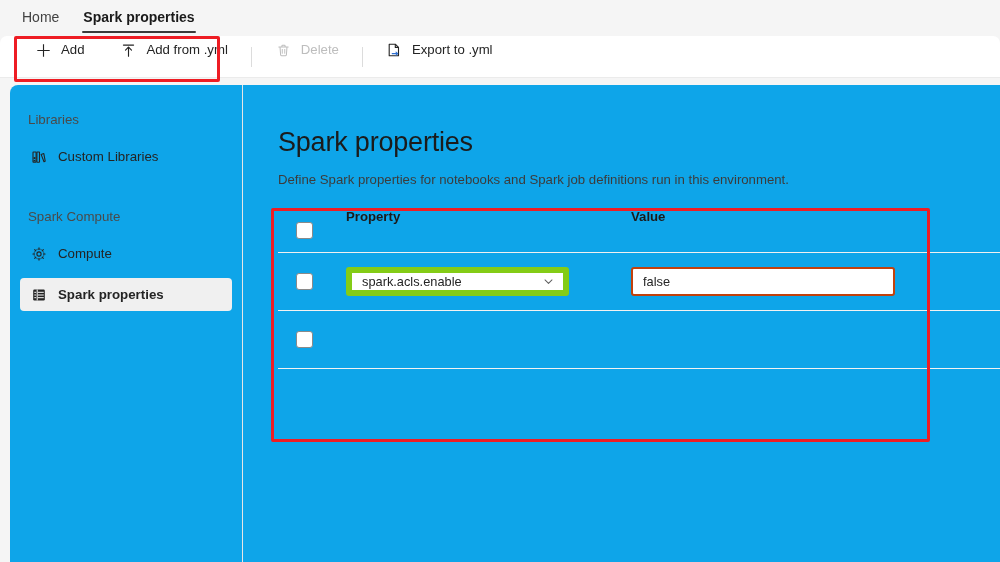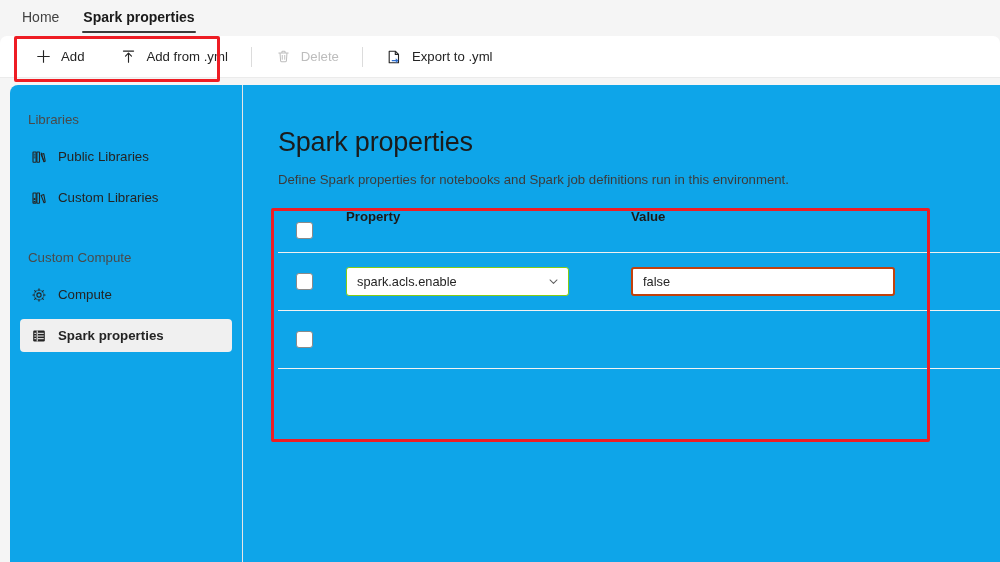--- a/index.html
+++ b/index.html
@@ -60,21 +60,21 @@
     border-top-left-radius: 7px;
     border-top-right-radius: 7px;
     display: flex;
     align-items: center;
     padding-left: 24px;
     box-sizing: border-box;
     border-bottom: 1px solid #ebebeb;
   }
   .cmd-btn {
     display: flex;
-    align-items: center;
+    align-items: flex-start;
     gap: 9px;
     height: 30px;
     padding: 0 11px;
     font-size: 13.2px;
     color: #242424;
     background: transparent;
     border: none;
     border-radius: 4px;
     cursor: pointer;
     white-space: nowrap;
@@ -215,21 +215,21 @@
     border: 1px solid #8a8a8a;
     border-radius: 3px;
     background: #fff;
     box-sizing: border-box;
     cursor: pointer;
   }
   .dropdown {
     position: relative;
     width: 223px;
     height: 29px;
-    border: 1px solid #84cc16;
+    border: 6px solid #84cc16;
     border-radius: 3px;
     background: #fff;
     box-sizing: border-box;
     display: flex;
     align-items: center;
     padding: 0 28px 0 10px;
     font-size: 12.8px;
     color: #242424;
     cursor: pointer;
     white-space: nowrap;
@@ -337,47 +337,35 @@
     <span>Export to .yml</span>
   </button>
 </div>
 
 <div class="panel">
 
   <div class="sidebar">
 
     <div class="side-group-label">Libraries</div>
 
-    <div class="side-item">
-      <span class="side-icon">
-        <svg width="16" height="16" viewBox="0 0 16 16" aria-hidden="true">
-          <rect x="2" y="3" width="3.1" height="10.2" rx="0.4" stroke="#242424" stroke-width="1.1" fill="none"></rect>
-          <path d="M2.6 5.2h1.9M2.6 7h1.9M2.6 8.8h1.9" stroke="#242424" stroke-width="0.8"></path>
-          <rect x="5.9" y="3" width="2.6" height="10.2" rx="0.4" stroke="#242424" stroke-width="1.1" fill="none"></rect>
-          <path d="M10.1 3.6l2.9 9.1" stroke="#242424" stroke-width="1.1" fill="none"></path>
-          <path d="M12.8 4.5l-2.7.9 2.9 7.3 1.2-.5z" stroke="#242424" stroke-width="1.1" fill="none" stroke-linejoin="round"></path>
-        </svg>
-      </span>
-      <span>Public Libraries</span>
-    </div>
 
     <div class="side-item">
       <span class="side-icon">
         <svg width="16" height="16" viewBox="0 0 16 16" aria-hidden="true">
           <rect x="2" y="3" width="3.1" height="10.2" rx="0.4" stroke="#242424" stroke-width="1.1" fill="none"></rect>
           <circle cx="3.5" cy="9.1" r="1.1" fill="#242424"></circle>
           <path d="M2.2 12.6c0-.9.6-1.6 1.3-1.6s1.3.7 1.3 1.6" fill="#242424"></path>
           <rect x="5.9" y="3" width="2.6" height="10.2" rx="0.4" stroke="#242424" stroke-width="1.1" fill="none"></rect>
           <path d="M12.8 4.5l-2.7.9 2.9 7.3 1.2-.5z" stroke="#242424" stroke-width="1.1" fill="none" stroke-linejoin="round"></path>
         </svg>
       </span>
       <span>Custom Libraries</span>
     </div>
 
-    <div class="side-group-label second">Custom Compute</div>
+    <div class="side-group-label second">Spark Compute</div>
 
     <div class="side-item">
       <span class="side-icon">
         <svg width="16" height="16" viewBox="0 0 16 16" aria-hidden="true">
           <circle cx="8" cy="8" r="2.1" stroke="#242424" stroke-width="1.1" fill="none"></circle>
           <path d="M8 1.9v1.6M8 12.5v1.6M1.9 8h1.6M12.5 8h1.6M3.7 3.7l1.1 1.1M11.2 11.2l1.1 1.1M12.3 3.7l-1.1 1.1M4.8 11.2l-1.1 1.1" stroke="#242424" stroke-width="1.1" stroke-linecap="round"></path>
           <circle cx="8" cy="8" r="5" stroke="#242424" stroke-width="1" fill="none" opacity="0.55"></circle>
         </svg>
       </span>
       <span>Compute</span>

